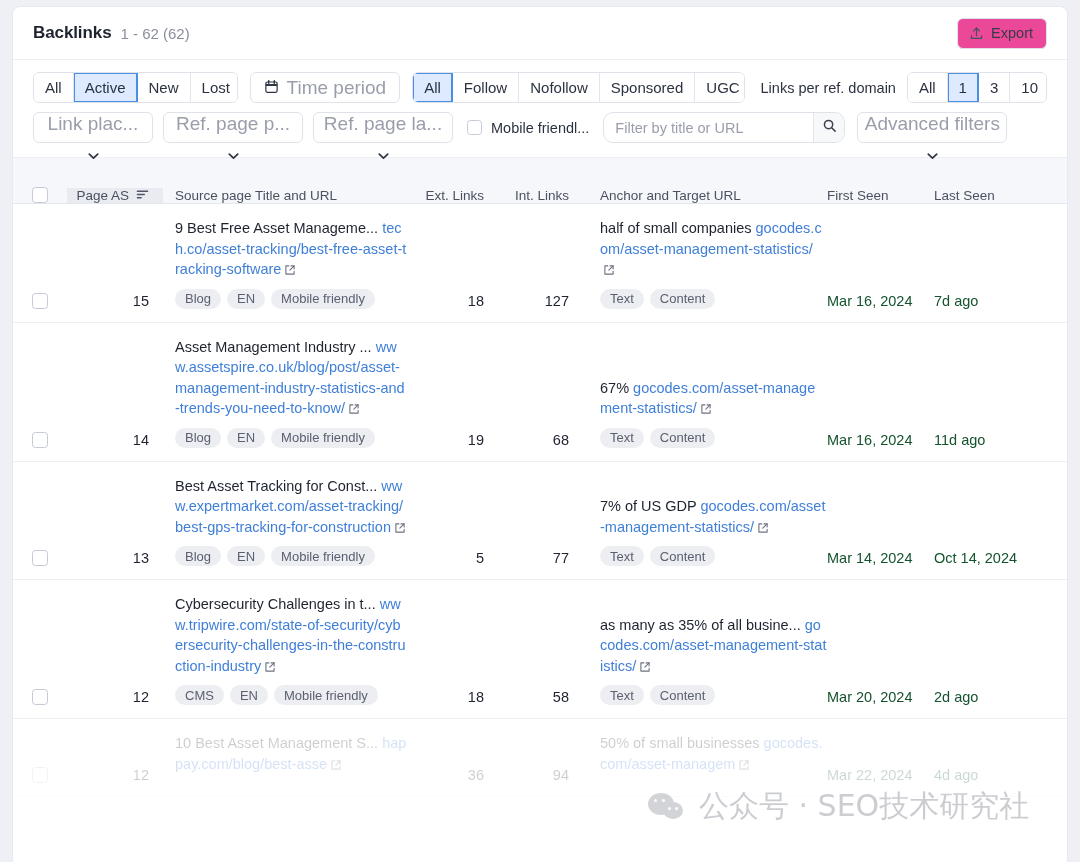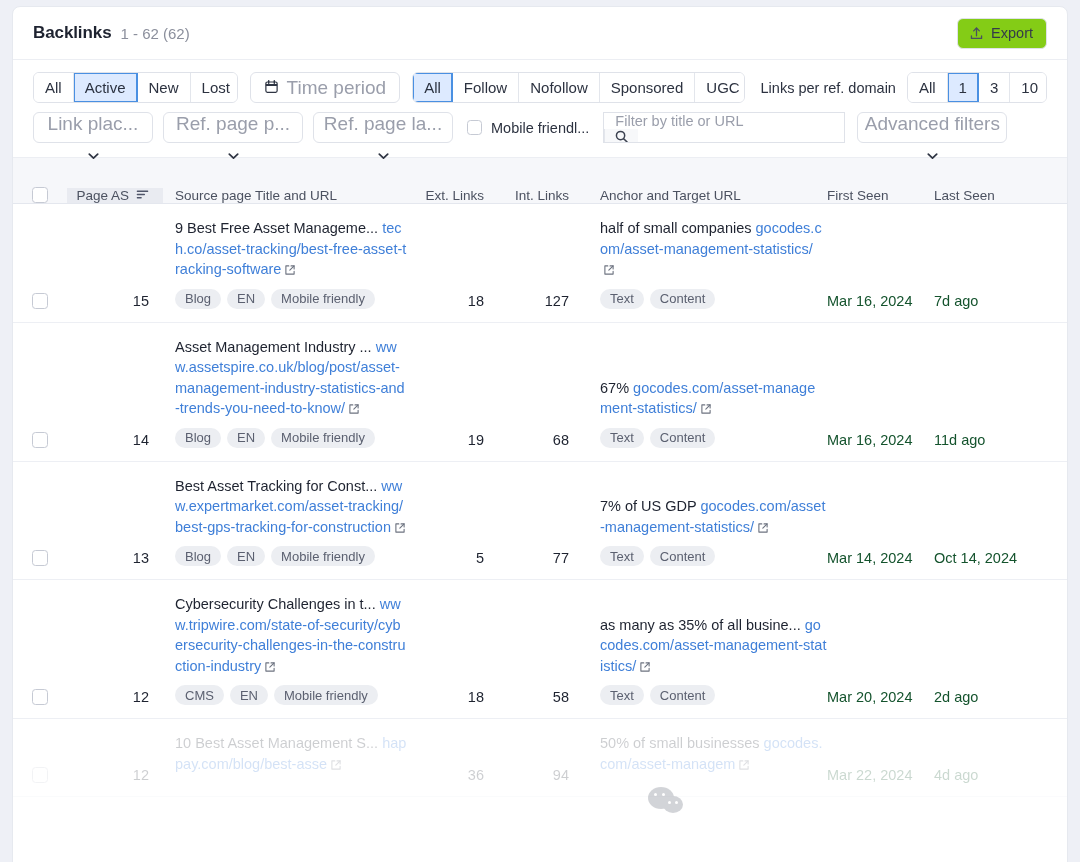--- a/index.html
+++ b/index.html
@@ -33,21 +33,21 @@
     letter-spacing: -0.1px;
   }
   .head-count {
     font-size: 15px; color: #8b8f9c; margin-left: 9px;
   }
   .head-spacer { flex: 1 1 auto; }
   .export-btn {
     display: flex; align-items: center; gap: 7px;
     height: 31px; padding: 0 13px 0 11px;
     border: 1px solid #dfe2e9; border-radius: 6px;
-    background: #84cc16; cursor: pointer;
+    background: #ec4899; cursor: pointer;
     font-size: 14.5px; color: #353b4a;
   }
   .export-btn svg { display: block; }
 
   
   .filters {
     padding: 12px 20px 14px 20px;
     border-bottom: 1px solid #eceef3;
   }
   .frow { display: flex; align-items: center; }
@@ -95,22 +95,22 @@
 
   .cbwrap { display: flex; align-items: center; gap: 9px; cursor: pointer; }
   .cbox {
     width: 15px; height: 15px; border: 1.5px solid #c6cad4;
     border-radius: 3.5px; background: #fff; flex: none;
   }
   .cb-label { font-size: 14.5px; color: #2c3240; white-space: nowrap; }
 
   .searchbox {
     display: flex; align-items: stretch;
-    height: 31px; border: 1px solid #dfe2e9; border-radius: 0;
-    overflow: hidden; background: #fff; width: 242px; flex-direction: column;
+    height: 31px; border: 1px solid #dfe2e9; border-radius: 10px;
+    overflow: hidden; background: #fff; width: 242px;
   }
   .searchbox input {
     flex: 1 1 auto; border: none; outline: none;
     padding: 0 11px; font-size: 14.5px; color: #2c3240;
     font-family: "Liberation Sans", sans-serif;
     background: transparent;
   }
   .searchbox input::placeholder { color: #9a9eab; }
   .search-btn {
     width: 34px; display: flex; align-items: center; justify-content: center;
@@ -537,14 +537,15 @@
 
   <div class="watermark">
     <span class="wechat">
       <span class="wc-big"></span>
       <span class="wc-small"></span>
       <span class="wc-dot" style="left:6px;  top:7px;"></span>
       <span class="wc-dot" style="left:14px; top:7px;"></span>
       <span class="wc-dot" style="left:20px; top:15px;"></span>
       <span class="wc-dot" style="left:27px; top:15px;"></span>
     </span>
+    <span class="wm-text">公众号 · SEO技术研究社</span>
   </div>
 </div>
 
 </body></html>

